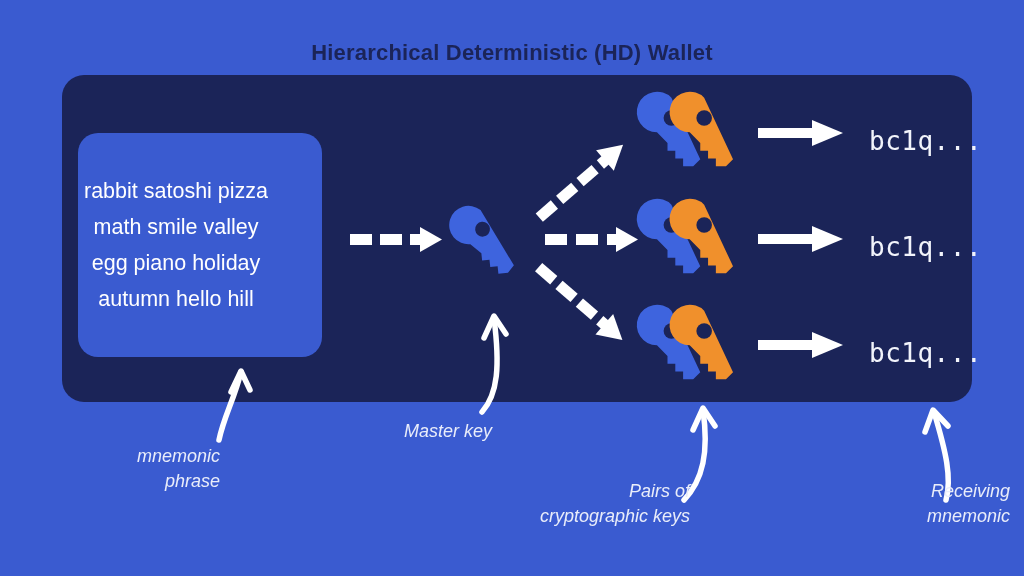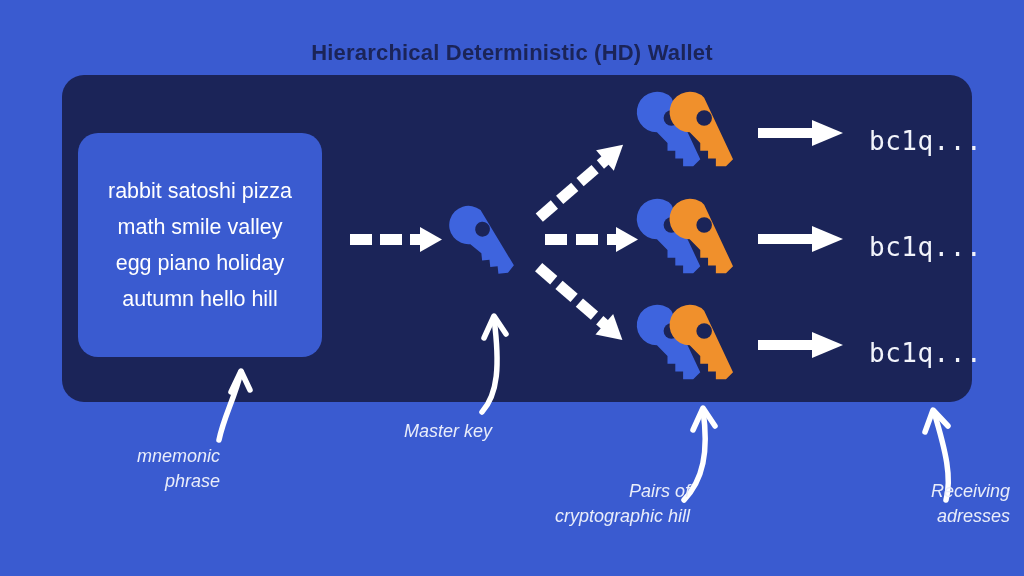--- a/index.html
+++ b/index.html
@@ -50,21 +50,21 @@
   #mnemonic-card {
     position: absolute;
     left: 78px;
     top: 133px;
     width: 244px;
     height: 224px;
     background: #3a5bd0;
     border-radius: 20px;
     display: flex;
     align-items: center;
-    justify-content: center;
+    justify-content: flex-start;
   }
   #mnemonic-text {
     color: #ffffff;
     font-size: 21.5px;
     line-height: 36px;
     text-align: center;
     padding: 0 6px;
     white-space: pre-line;
   }
 
@@ -250,17 +250,17 @@
   </svg>
 
   <div class="addr" id="addr-0">bc1q...</div>
   <div class="addr" id="addr-1">bc1q...</div>
   <div class="addr" id="addr-2">bc1q...</div>
 
   <div class="caption" id="cap-mnemonic">mnemonic
 phrase</div>
   <div class="caption" id="cap-master">Master key</div>
   <div class="caption" id="cap-keypairs">Pairs of
-cryptographic hill</div>
+cryptographic keys</div>
   <div class="caption" id="cap-receiving">Receiving
-adresses</div>
+mnemonic</div>
 
 </div>
 
 </body></html>

